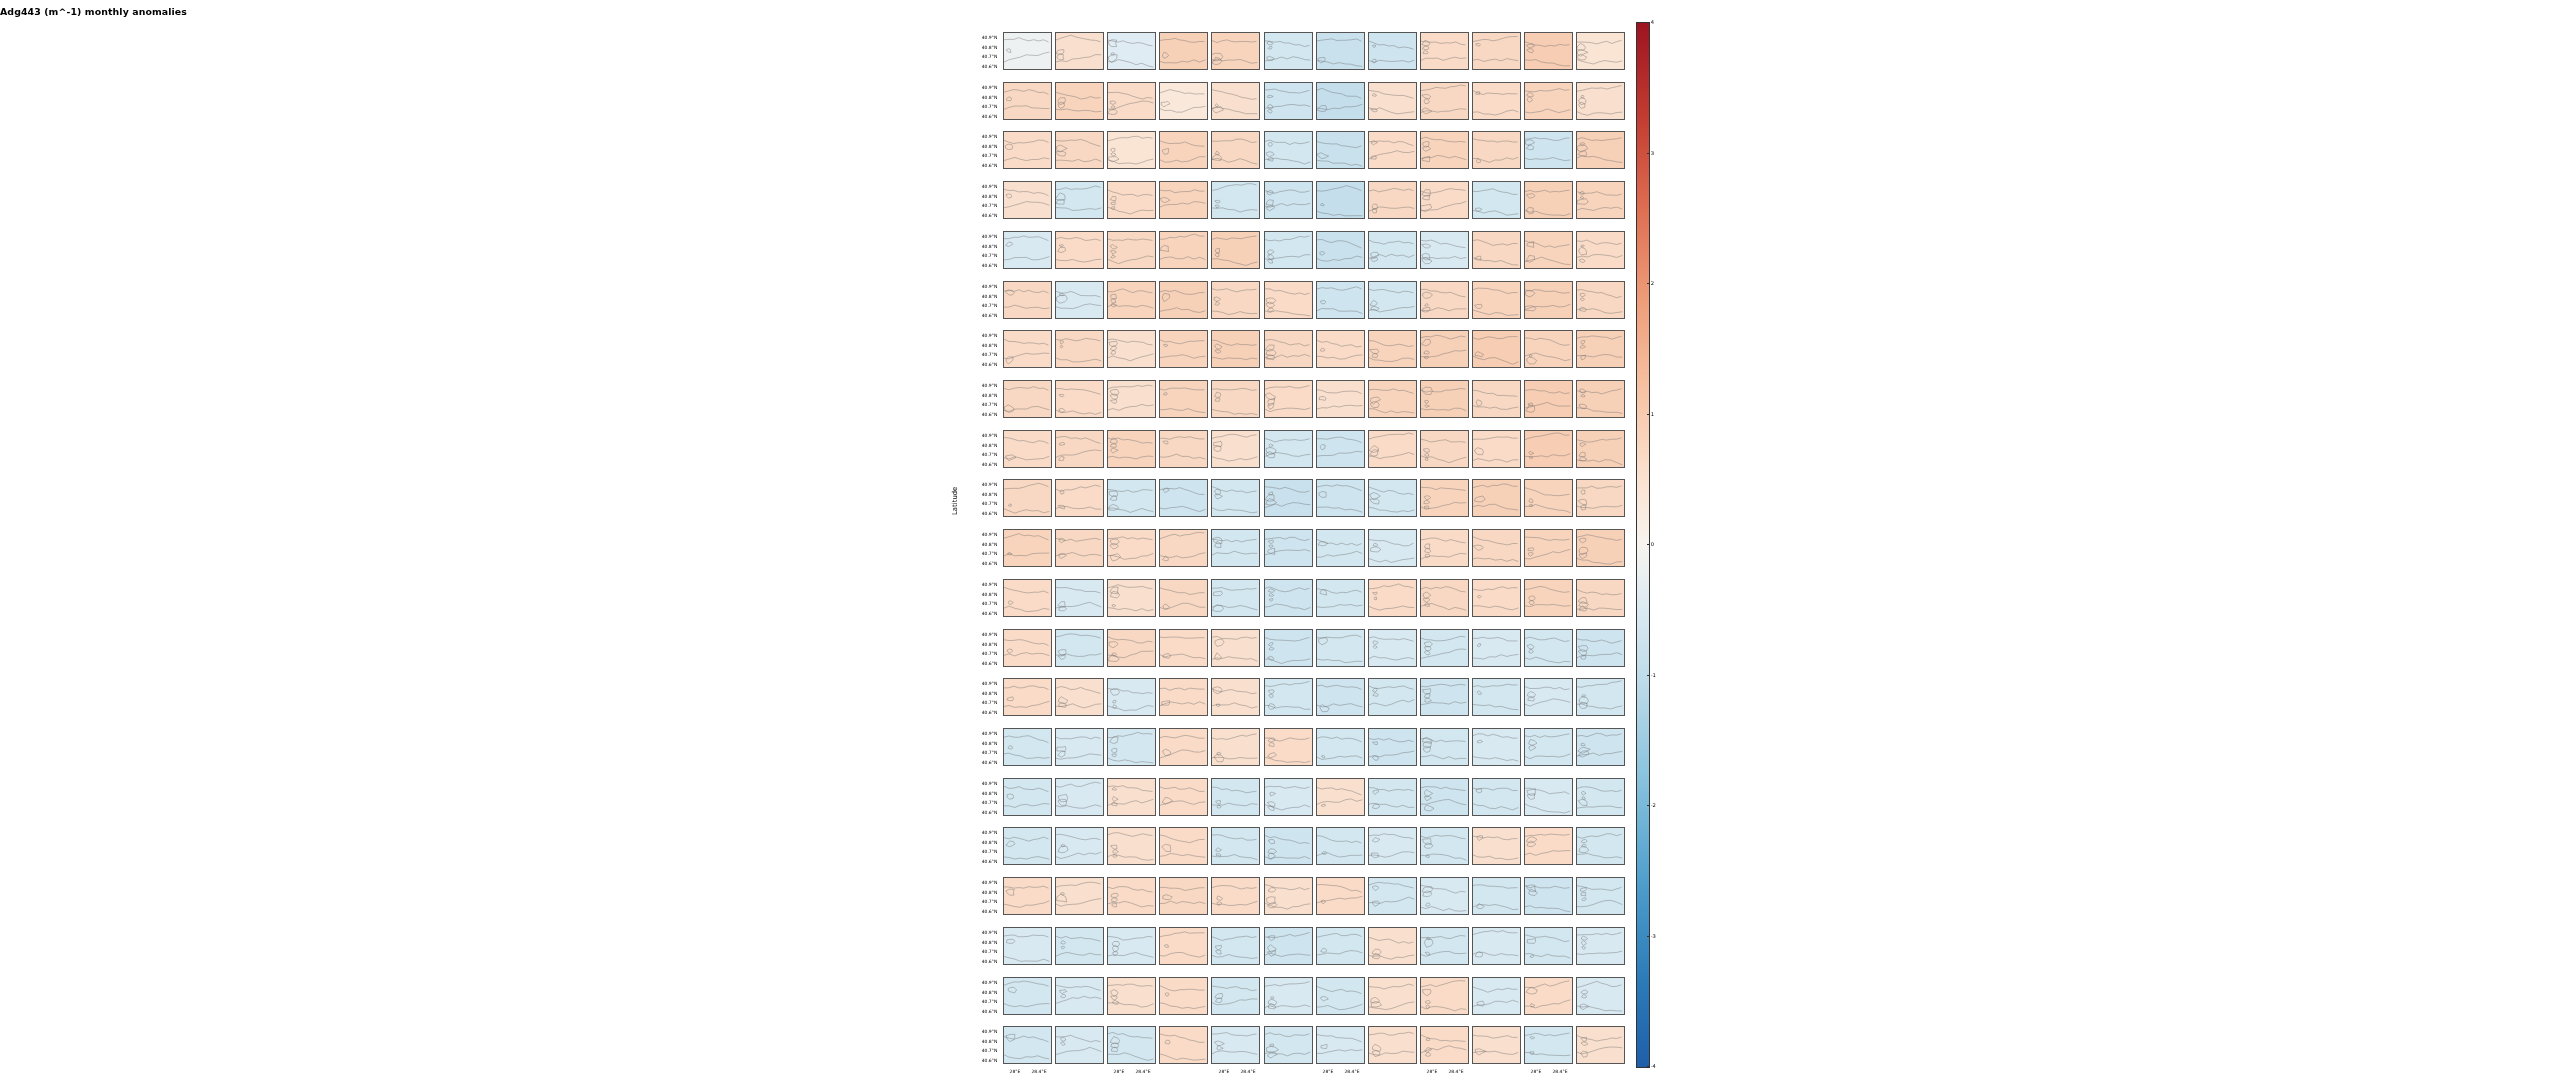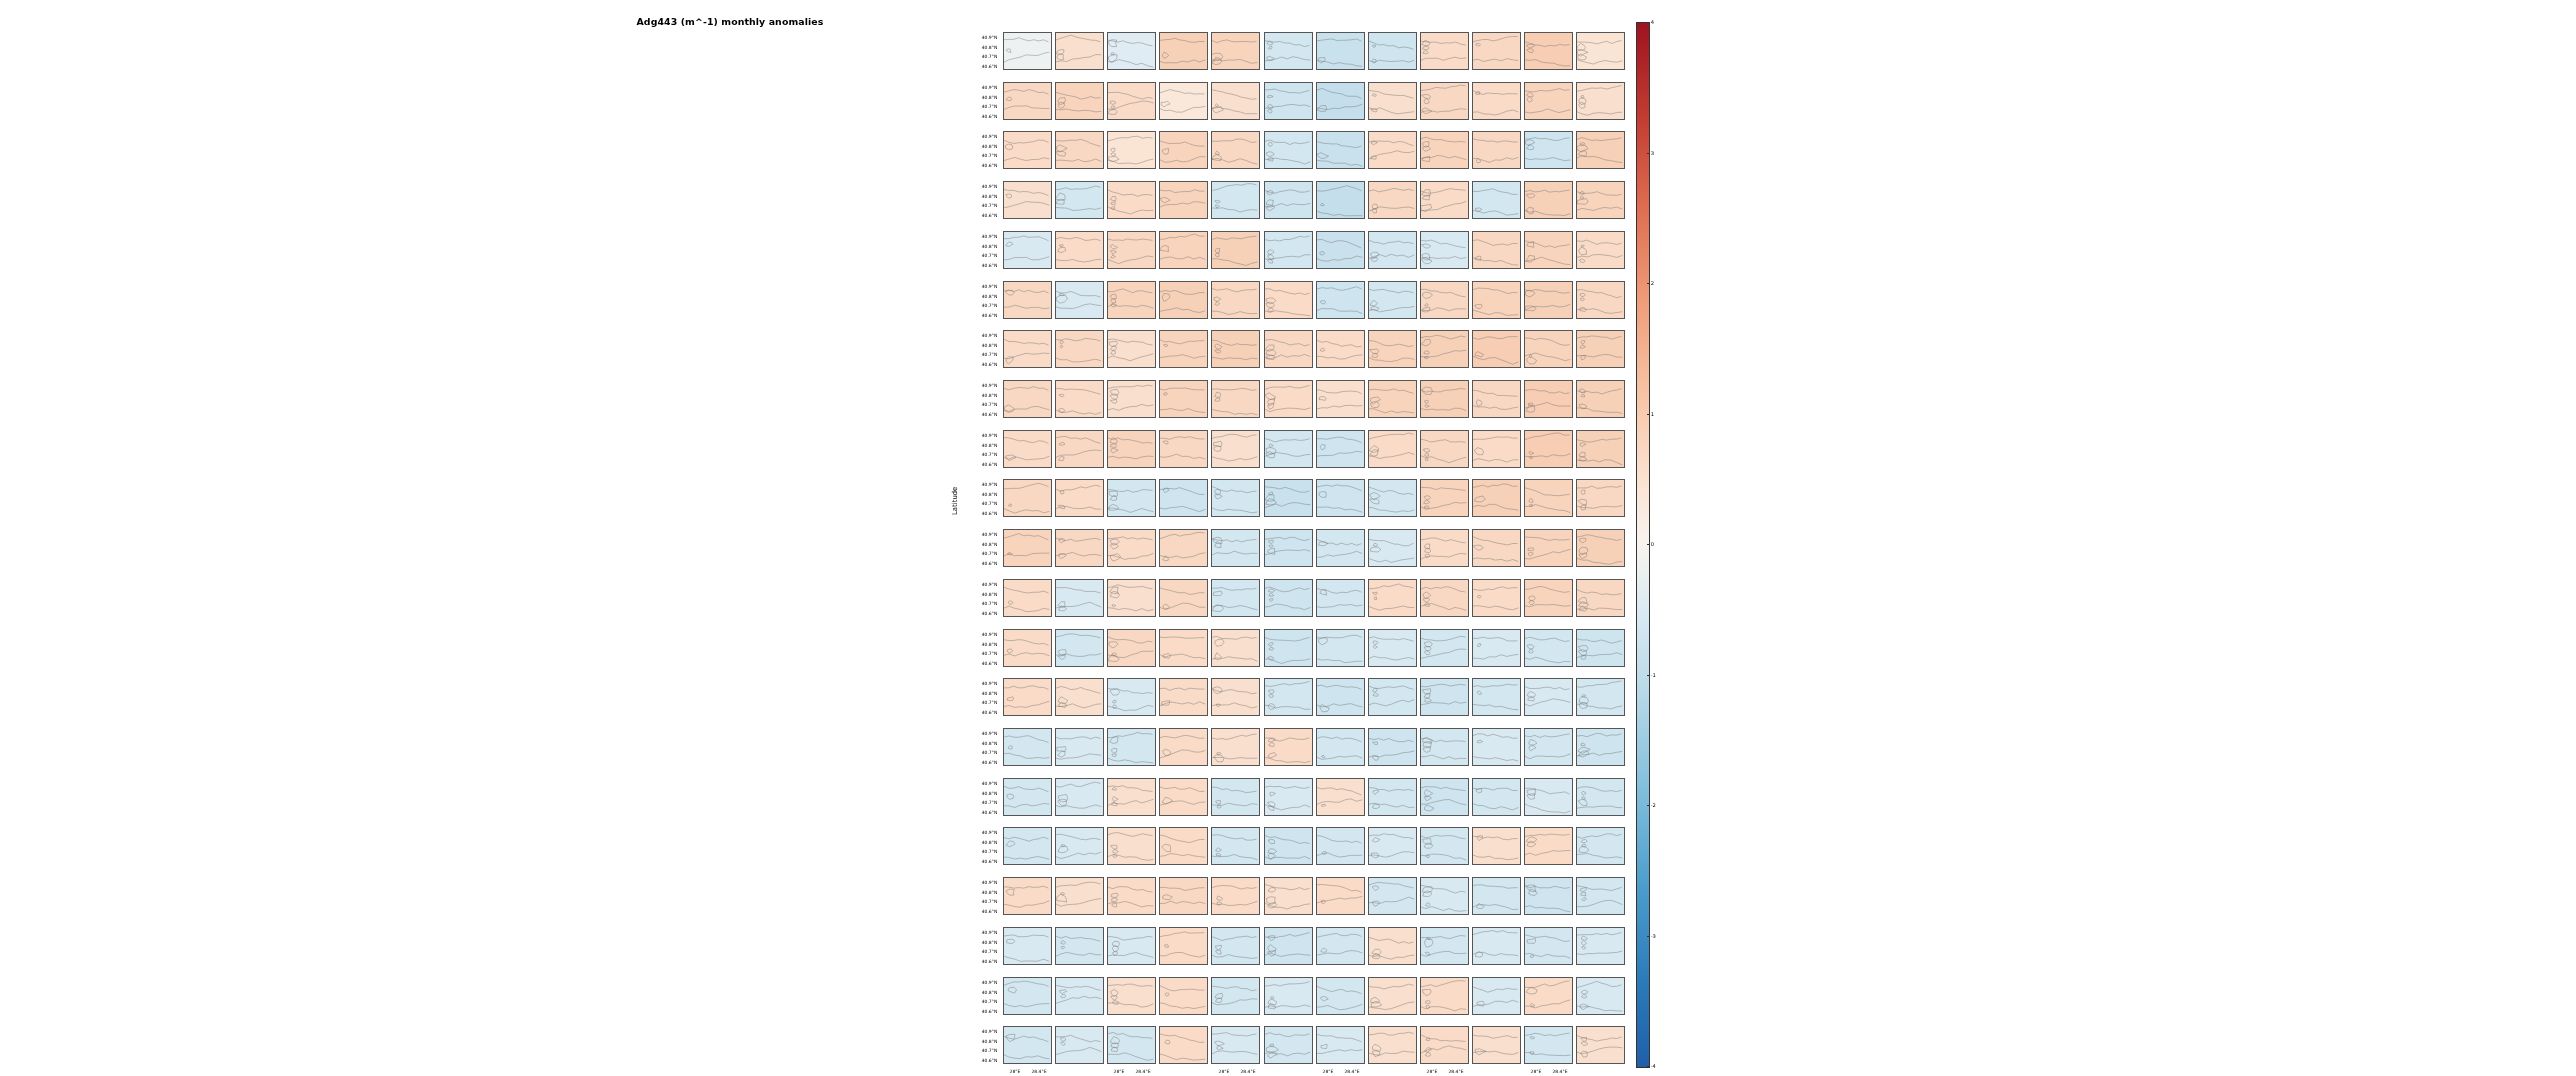--- a/index.html
+++ b/index.html
@@ -14,24 +14,24 @@
     overflow: hidden;
   }
   #figure {
     position: relative;
     width: 2576px;
     height: 1077px;
     background: #ffffff;
   }
   #title {
     position: absolute;
-    top: 16px;
+    top: 6px;
     left: 0;
     width: 1460px;
-    text-align: center;
+    text-align: left;
     font-size: 9.4px;
     font-weight: bold;
     color: #000;
     letter-spacing: 0.1px;
   }
   
   #grid {
     position: absolute;
     left: 1003px;
     top: 22px;

